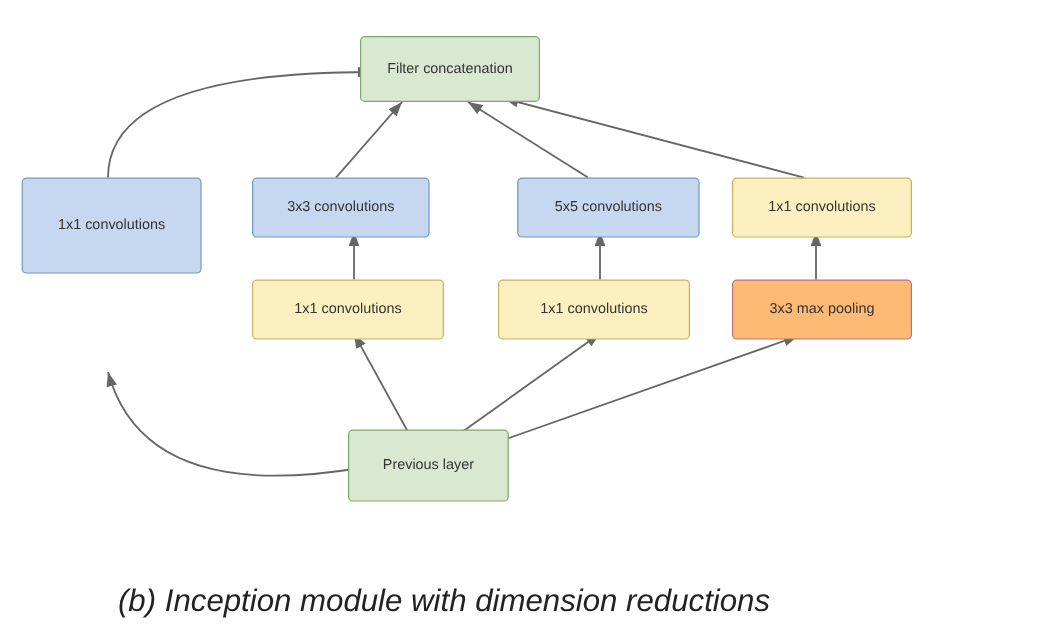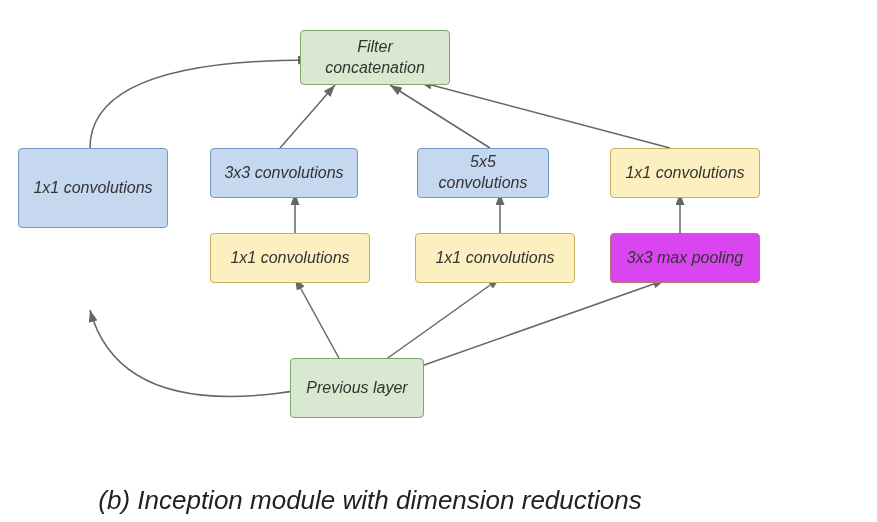--- a/index.html
+++ b/index.html
@@ -22,42 +22,41 @@
       width: 877px;
       height: 430px;
       pointer-events: none;
     }
     .node {
       position: absolute;
       display: flex;
       align-items: center;
       justify-content: center;
       text-align: center;
-      font-size: 16px;
+      font-size: 12px;
       color: #333;
       border: 1.5px solid #888;
       border-radius: 4px;
       padding: 6px 10px;
       line-height: 1.3;
-      font-style: italic;
     }
     .node-green-light {
       background: #d9e8d0;
       border-color: #7aaa6a;
     }
     .node-blue {
       background: #c5d8f0;
       border-color: #7099c0;
     }
     .node-yellow {
       background: #fdf0c0;
       border-color: #c8b060;
     }
     .node-pink {
-      background: #d946ef;
+      background: #fdba74;
       border-color: #c07070;
     }
     .caption {
       position: absolute;
       bottom: 6px;
       left: 0;
       width: 740px;
       text-align: center;
       font-size: 26px;
       color: #222;
@@ -98,21 +97,21 @@
 
     <path d="M 90 148 Q 90 60 310 60" stroke="#666" stroke-width="1.5" fill="none" marker-end="url(#arrowhead)"></path>
 
   </svg>
 
   <div class="node node-green-light" style="left:300px; top:30px; width:150px; height:55px;">Filter
 concatenation</div>
 
   <div class="node node-blue" style="left:210px; top:148px; width:148px; height:50px;">3x3 convolutions</div>
 
-  <div class="node node-blue" style="left:417px; top:148px; width:132px; height:50px;">5x5 convolutions</div>
+  <div class="node node-blue" style="left:431px; top:148px; width:152px; height:50px;">5x5 convolutions</div>
 
   <div class="node node-yellow" style="left:610px; top:148px; width:150px; height:50px;">1x1 convolutions</div>
 
   <div class="node node-yellow" style="left:210px; top:233px; width:160px; height:50px;">1x1 convolutions</div>
 
   <div class="node node-yellow" style="left:415px; top:233px; width:160px; height:50px;">1x1 convolutions</div>
 
   <div class="node node-pink" style="left:610px; top:233px; width:150px; height:50px;">3x3 max pooling</div>
 
   <div class="node node-blue" style="left:18px; top:148px; width:150px; height:80px;">1x1 convolutions</div>

